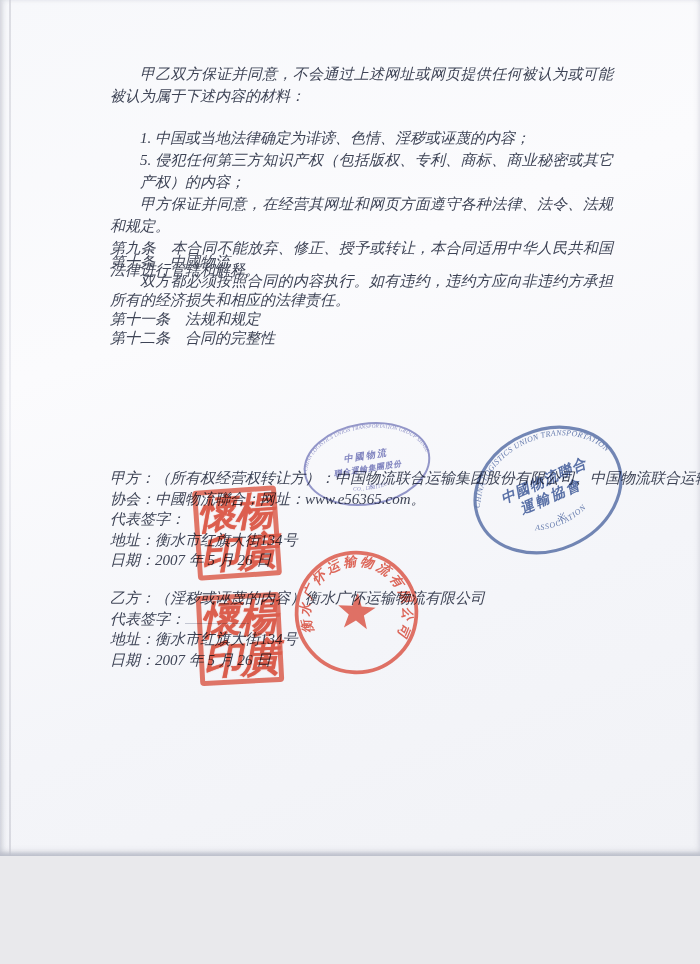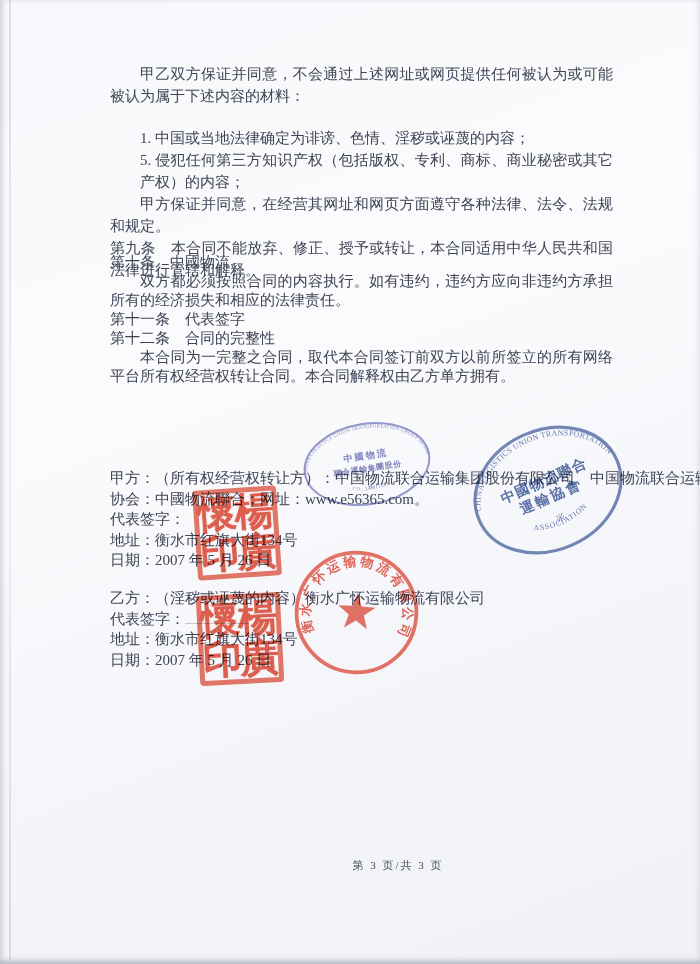--- a/index.html
+++ b/index.html
@@ -1,25 +1,26 @@
 <!DOCTYPE html>
 <html><head>
 <meta charset="utf-8">
 <style>
   html,body{margin:0;padding:0;background:#e9e9ec;}
   .scan{
     position:relative;
-    width:700px;height:964px;
+    width:700px;height:856px;
     margin:0 auto;
     background:
       linear-gradient(160deg,#f7f8fb 0%,#fbfbfd 35%,#f4f5f9 70%,#f1f2f6 100%);
     overflow:hidden;
     font-family:"Liberation Serif","DejaVu Serif",serif;
     color:#3e4456;
     box-shadow:inset 0 -4px 6px rgba(110,116,135,.28), inset 3px 0 5px rgba(140,144,160,.18);
+    font-style:italic;
   }
   .crease-left{position:absolute;left:9px;top:0;bottom:0;width:2px;
     background:linear-gradient(#cdced6,#e6e7ee 50%,#c9cad3);opacity:.65;}
   .edge-bottom{position:absolute;left:0;right:0;bottom:0;height:5px;
     background:linear-gradient(rgba(255,255,255,0),#b9bdc9);opacity:.8;}
 
   .text-block{position:absolute;left:110px;width:503px;font-size:15px;text-align:justify;}
   .text-block p{margin:0;}
   .blk1{top:63px;line-height:22px;}
   .blk2{top:253px;line-height:19px;}
@@ -69,23 +70,22 @@
       <p>1. 中国或当地法律确定为诽谤、色情、淫秽或诬蔑的内容；</p>
       <p>5. 侵犯任何第三方知识产权（包括版权、专利、商标、商业秘密或其它产权）的内容；</p>
     </div>
     <p class="indent mt6">甲方保证并同意，在经营其网址和网页方面遵守各种法律、法令、法规和规定。</p>
     <p>第九条　本合同不能放弃、修正、授予或转让，本合同适用中华人民共和国法律进行管辖和解释。</p>
   </div>
 
   <div class="text-block blk2">
     <p>第十条　中國物流</p>
     <p class="indent">双方都必须按照合同的内容执行。如有违约，违约方应向非违约方承担所有的经济损失和相应的法律责任。</p>
-    <p>第十一条　代表签字</p>
+    <p>第十一条　法规和规定</p>
     <p>第十二条　合同的完整性</p>
-    <p class="indent">本合同为一完整之合同，取代本合同签订前双方以前所签立的所有网络平台所有权经营权转让合同。本合同解释权由乙方单方拥有。</p>
   </div>
 
   <div class="party party-a">
     <div>甲方：（所有权经营权转让方）：中国物流联合运输集团股份有限公司、中国物流联合运输</div>
     <div>协会：中國物流聯合；网址：www.e56365.com。</div>
     <div>代表签字：</div>
     <div>地址：衡水市红旗大街134号</div>
     <div>日期：2007 年 5 月 26 日</div>
   </div>
 

